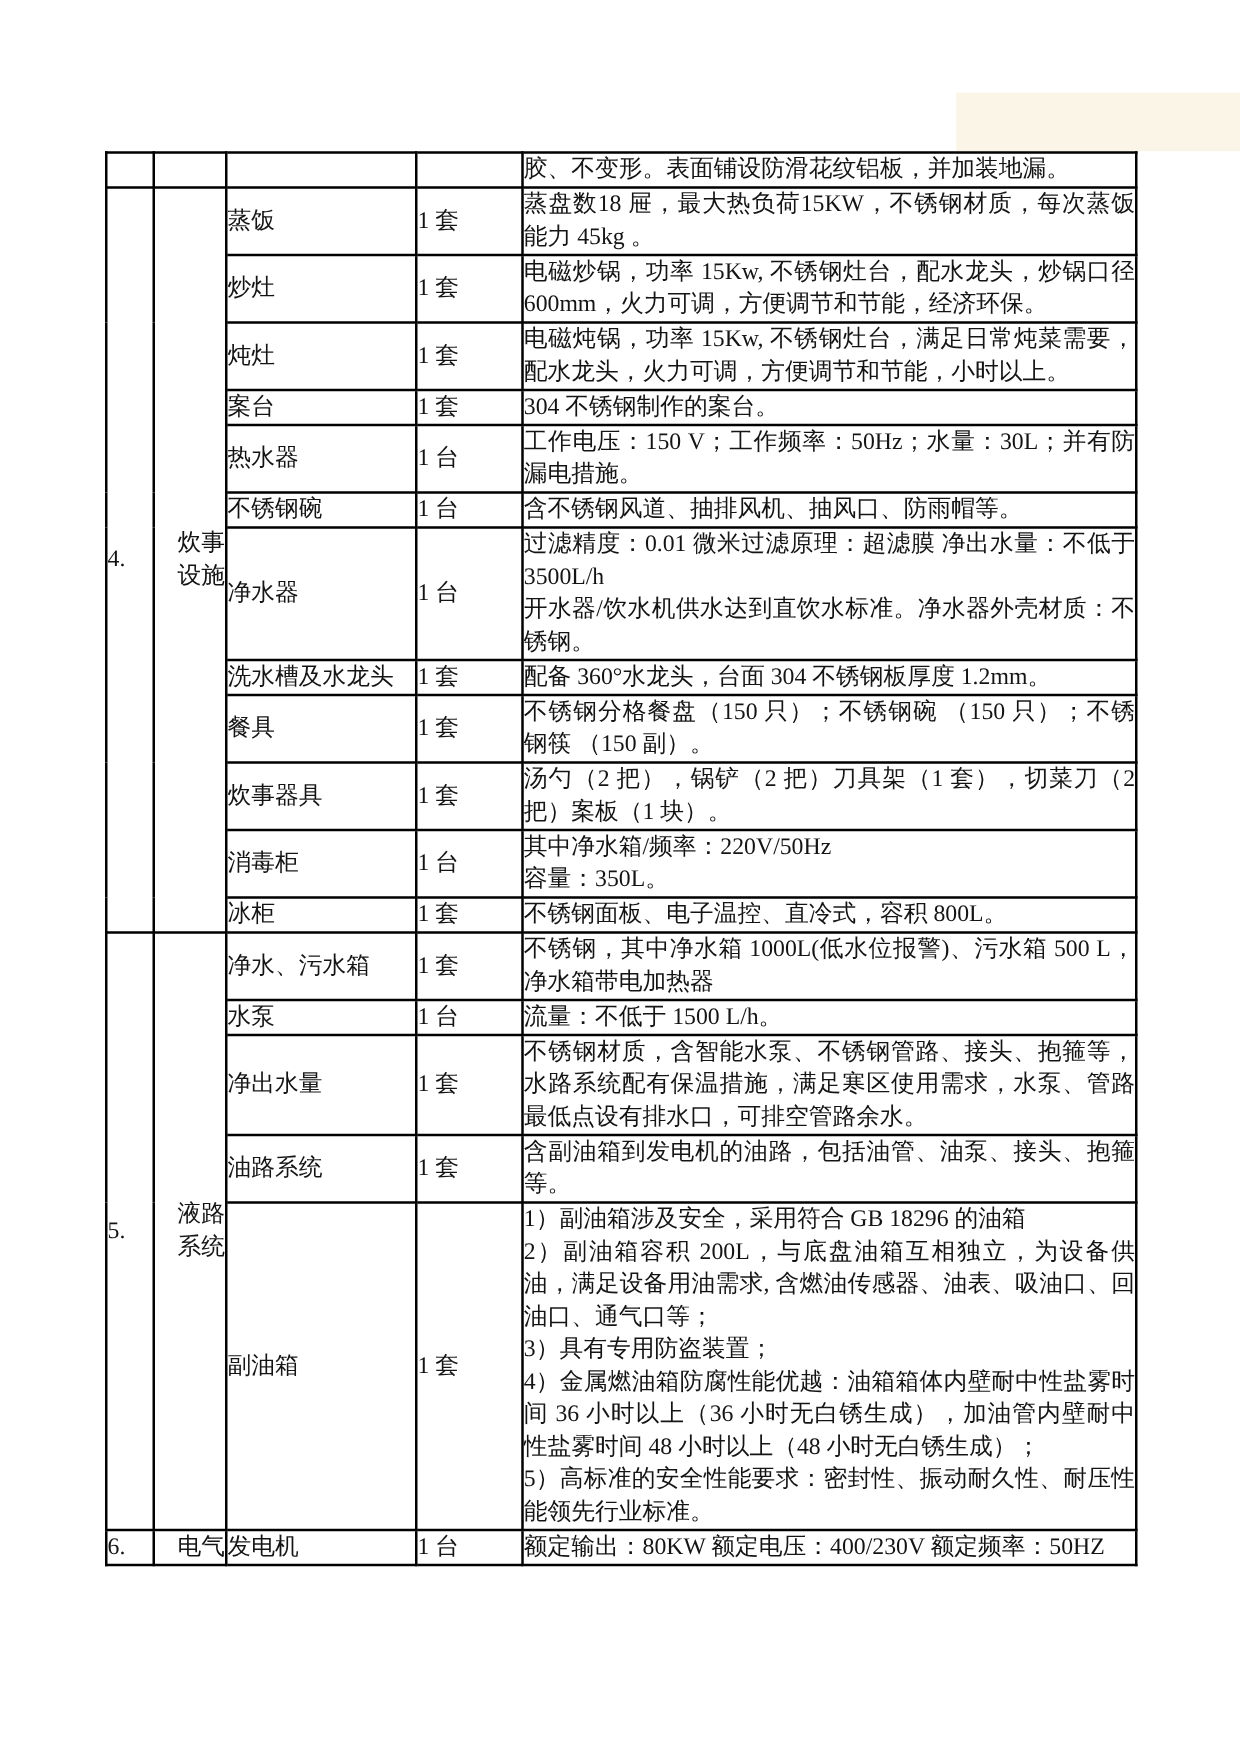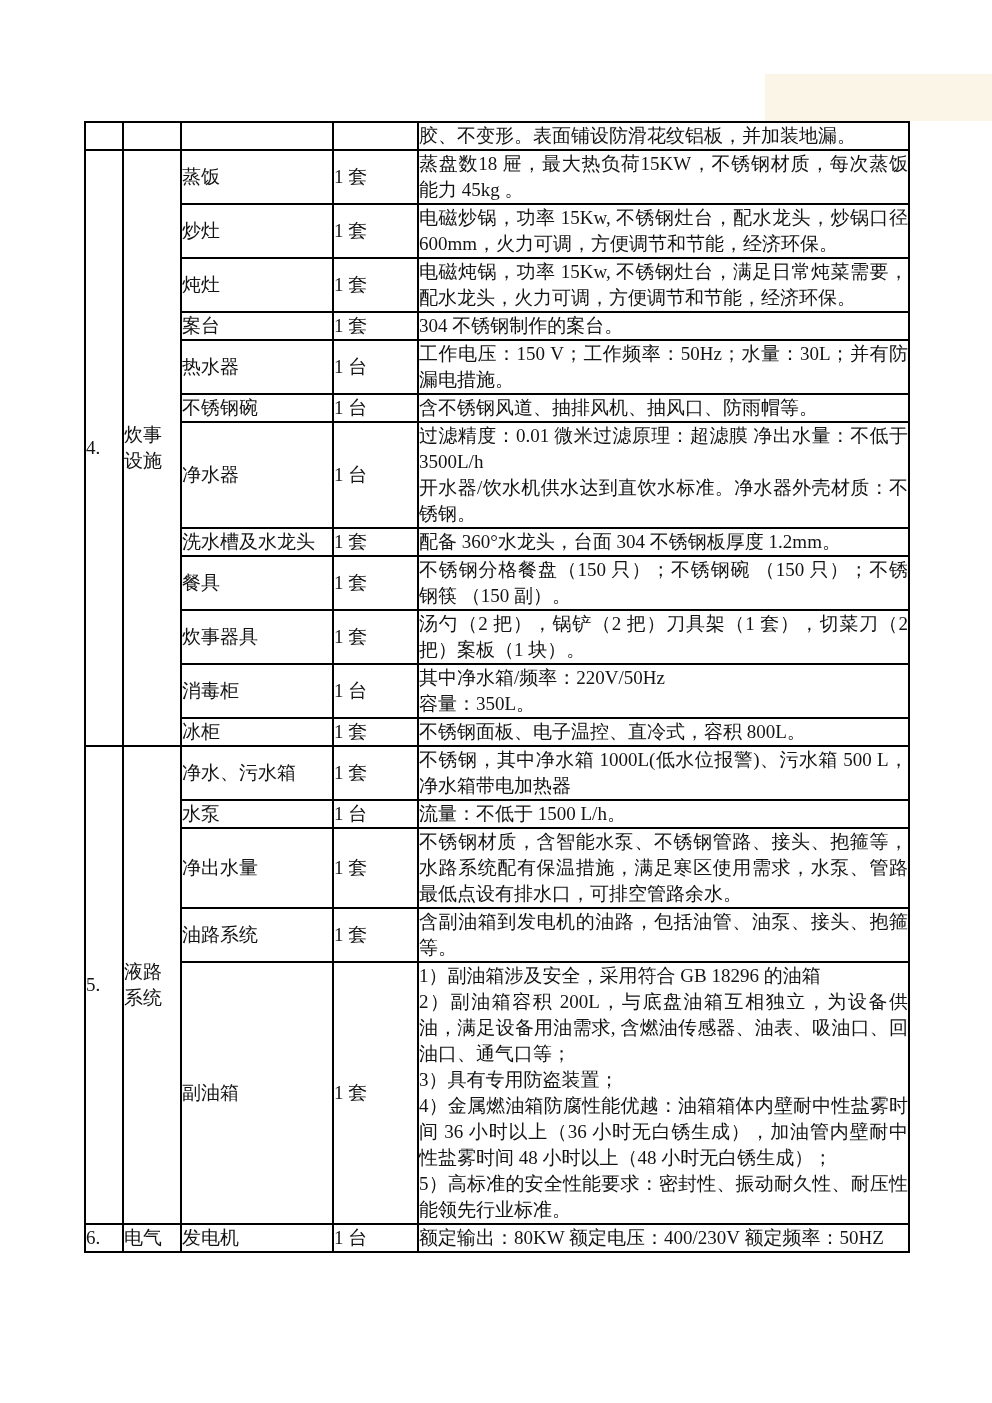--- a/index.html
+++ b/index.html
@@ -35,21 +35,21 @@
     padding: 0;
     overflow: hidden;
     word-break: break-word;
   }
   td.c-no {
     text-align: left;
     vertical-align: middle;
     padding-left: 7px;
   }
   td.c-cat {
-    text-align: left;
+    text-align: right;
     vertical-align: middle;
     white-space: pre-line;
   }
   td.c-item {
     text-align: left;
     vertical-align: middle;
     padding: 0 14px;
   }
   td.c-qty {
     vertical-align: middle;
@@ -93,21 +93,21 @@
           <td class="c-desc">蒸盘数18 屉，最大热负荷15KW，不锈钢材质，每次蒸饭能力 45kg 。</td>
         </tr>
         <tr>
           <td class="c-item">炒灶</td>
           <td class="c-qty">1 套</td>
           <td class="c-desc">电磁炒锅，功率 15Kw, 不锈钢灶台，配水龙头，炒锅口径 600mm，火力可调，方便调节和节能，经济环保。</td>
         </tr>
         <tr>
           <td class="c-item">炖灶</td>
           <td class="c-qty">1 套</td>
-          <td class="c-desc">电磁炖锅，功率 15Kw, 不锈钢灶台，满足日常炖菜需要，配水龙头，火力可调，方便调节和节能，经济环保。</td>
+          <td class="c-desc">电磁炖锅，功率 15Kw, 不锈钢灶台，满足日常炖菜需要，配水龙头，火力可调，方便调节和节能，小时以上。</td>
         </tr>
         <tr>
           <td class="c-item">案台</td>
           <td class="c-qty">1 套</td>
           <td class="c-desc">304 不锈钢制作的案台。</td>
         </tr>
         <tr>
           <td class="c-item">热水器</td>
           <td class="c-qty">1 台</td>
           <td class="c-desc">工作电压：150 V；工作频率：50Hz；水量：30L；并有防漏电措施。</td>

